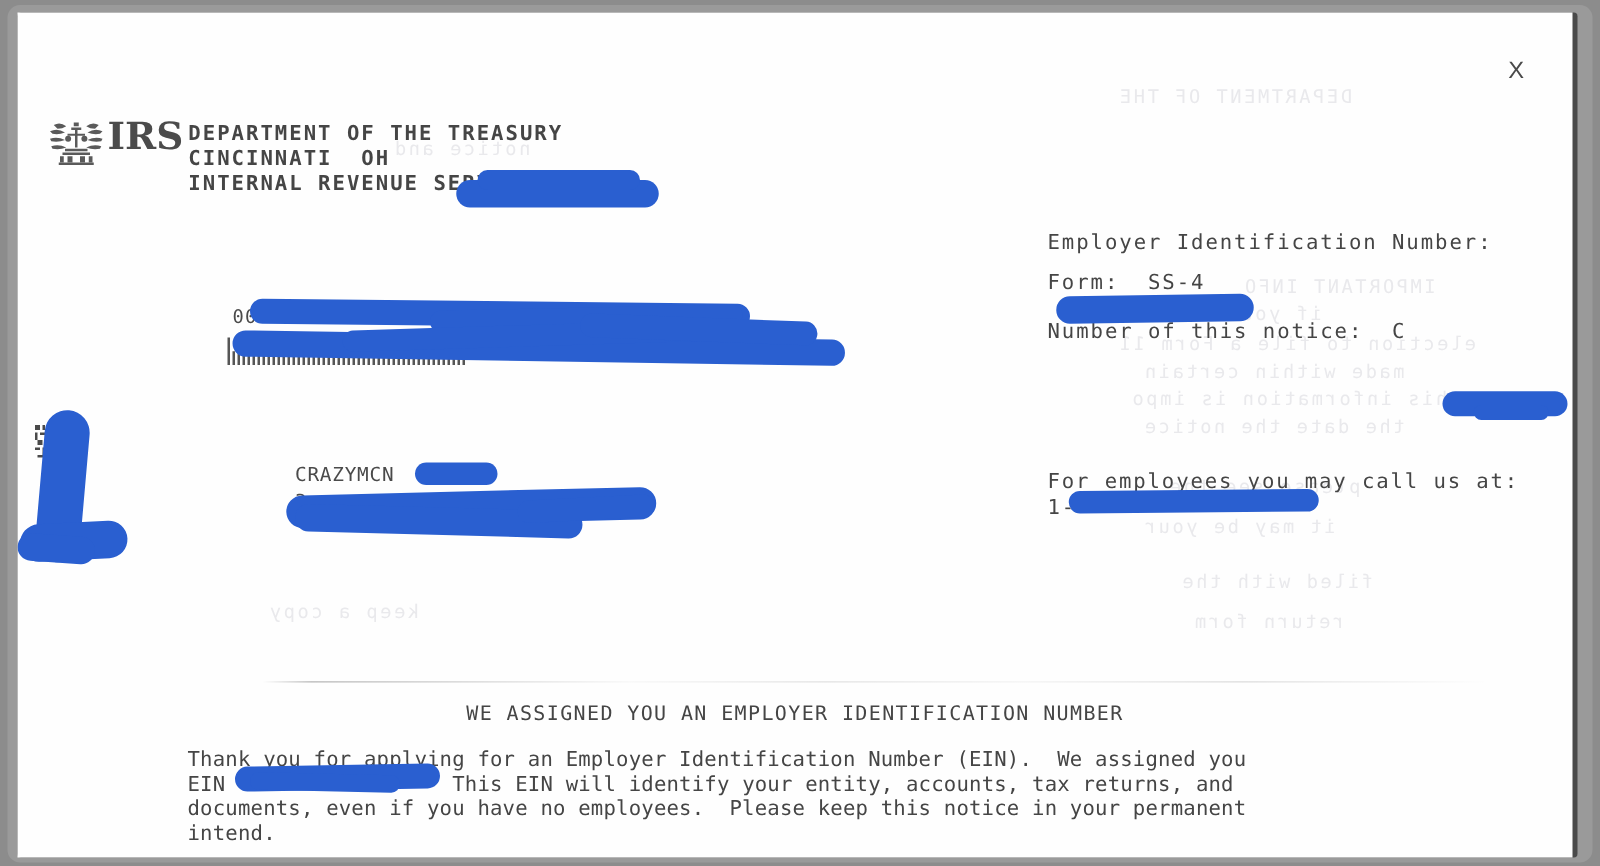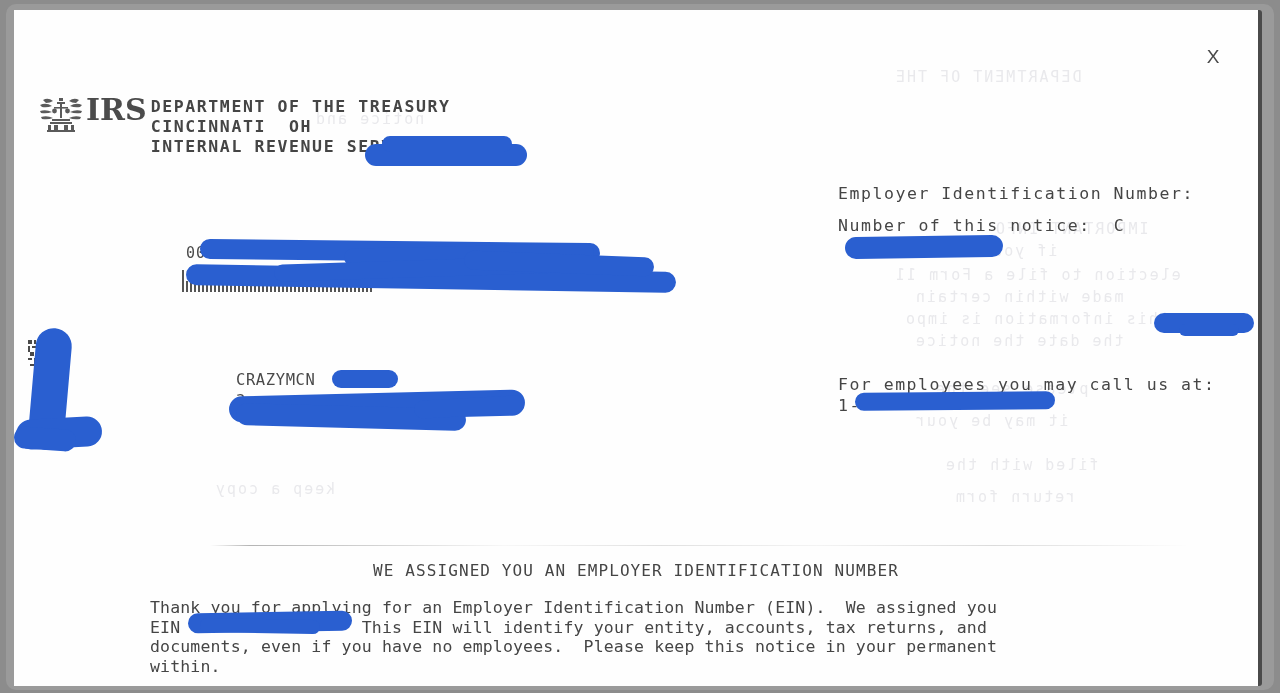--- a/index.html
+++ b/index.html
@@ -403,20 +403,21 @@
     </svg>
     <div class="redact r-round" style="left:18px;top:318px;width:36px;height:122px;border-radius:30px;transform:rotate(5deg);"></div>
     <div class="redact r-round" style="left:2px;top:408px;width:86px;height:30px;transform:rotate(-3deg);"></div>
     <div class="redact r-round" style="left:0px;top:418px;width:62px;height:22px;transform:rotate(4deg);"></div>
 
     <div class="info">
 
       <div class="sub">Employer Identification Number:</div>
       <div class="row" style="margin-top:-8px;"></div>
 
+      <div class="row"><span>Form:</span>  <span>SS-4</span></div>
 
       <div class="row"><span>Number of this notice:</span>  <span>C</span></div>
     </div>
 
     <div class="redact r-round" style="left:831px;top:226px;width:158px;height:22px;transform:rotate(-0.8deg);"></div>
 
     <div class="redact r-round" style="left:1140px;top:303px;width:100px;height:20px;"></div>
     <div class="redact r-round" style="left:1165px;top:314px;width:60px;height:12px;"></div>
 
     <div style="position:absolute;left:824px;top:364px;">
@@ -426,19 +427,19 @@
     <div class="redact r-round" style="left:841px;top:382px;width:200px;height:18px;transform:rotate(-0.5deg);"></div>
 
 
     <div class="divider"></div>
 
     <div class="bottom-title">WE ASSIGNED YOU AN EMPLOYER IDENTIFICATION NUMBER</div>
 
     <div class="body-text"><span>Thank you for applying for an Employer Identification Number (EIN).  We assigned you</span>
 <span>EIN</span>                  <span>This EIN will identify your entity, accounts, tax returns, and</span>
 <span>documents, even if you have no employees.  Please keep this notice in your permanent</span>
-<span>within.</span></div>
+<span>intend.</span></div>
 
     <div class="redact r-round" style="left:174px;top:602px;width:164px;height:20px;transform:rotate(-1deg);"></div>
     <div class="redact r-round" style="left:186px;top:609px;width:120px;height:14px;transform:rotate(1.2deg);"></div>
 
   </div>
 </div>
 
 </body></html>

